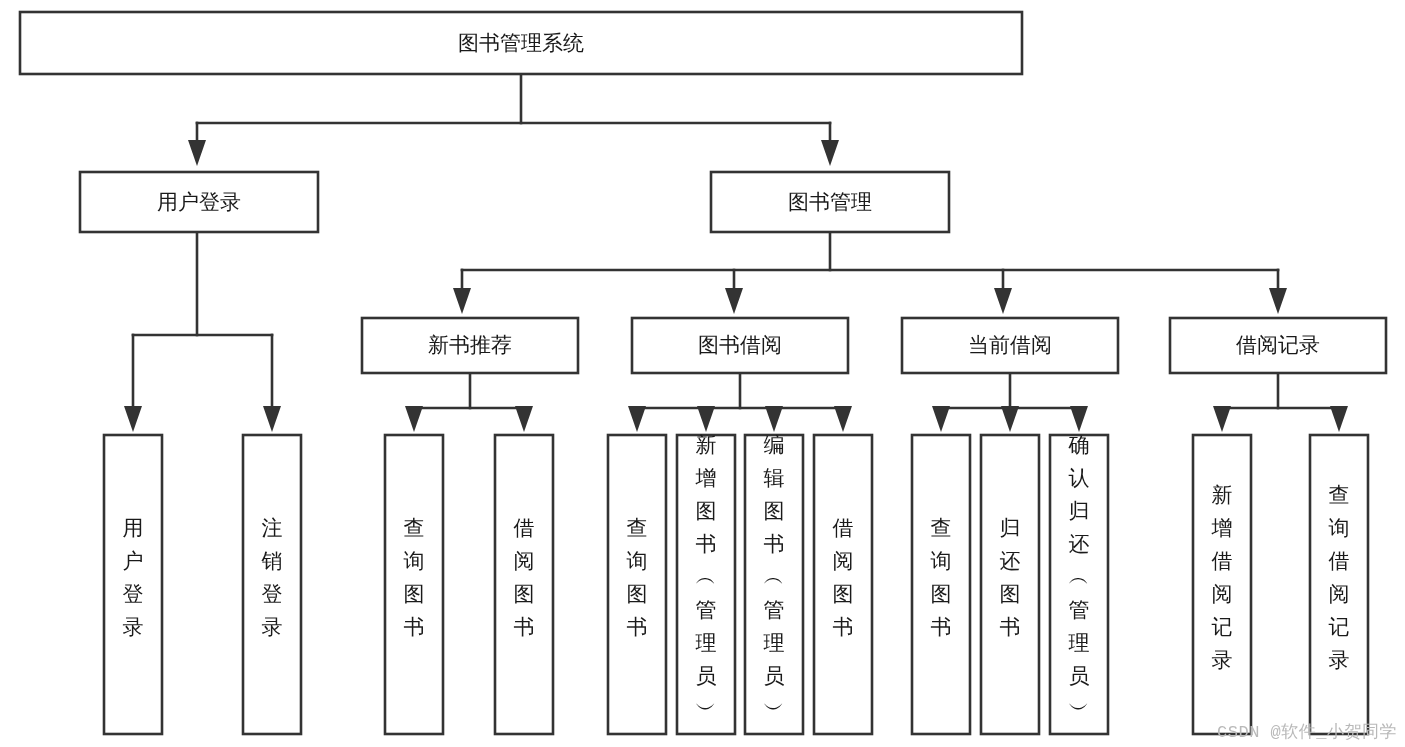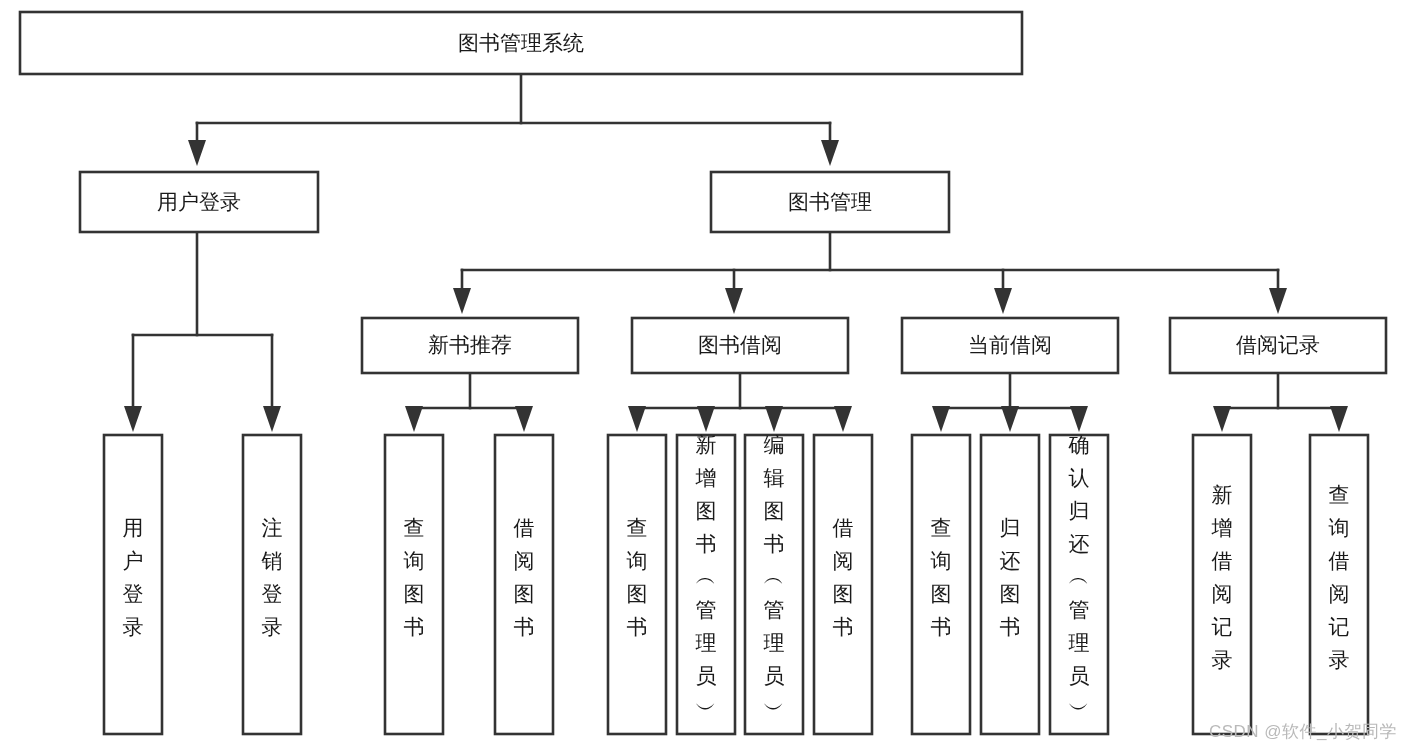--- a/index.html
+++ b/index.html
@@ -46,21 +46,21 @@
   .node-label-v {
     font-family: "DejaVu Sans", "Liberation Sans", sans-serif;
     font-size: 21px;
     fill: #1a1a1a;
     text-anchor: middle;
   }
   .watermark {
     position: absolute;
     right: 8px;
     bottom: 4px;
-    font-family: Liberation Sans, sans-serif;
+    font-family: Liberation Mono, monospace;
     font-size: 17px;
     color: #b9b9b9;
     white-space: nowrap;
     letter-spacing: 0.5px;
     user-select: none;
   }
 </style>
 </head>
 <body>
 

